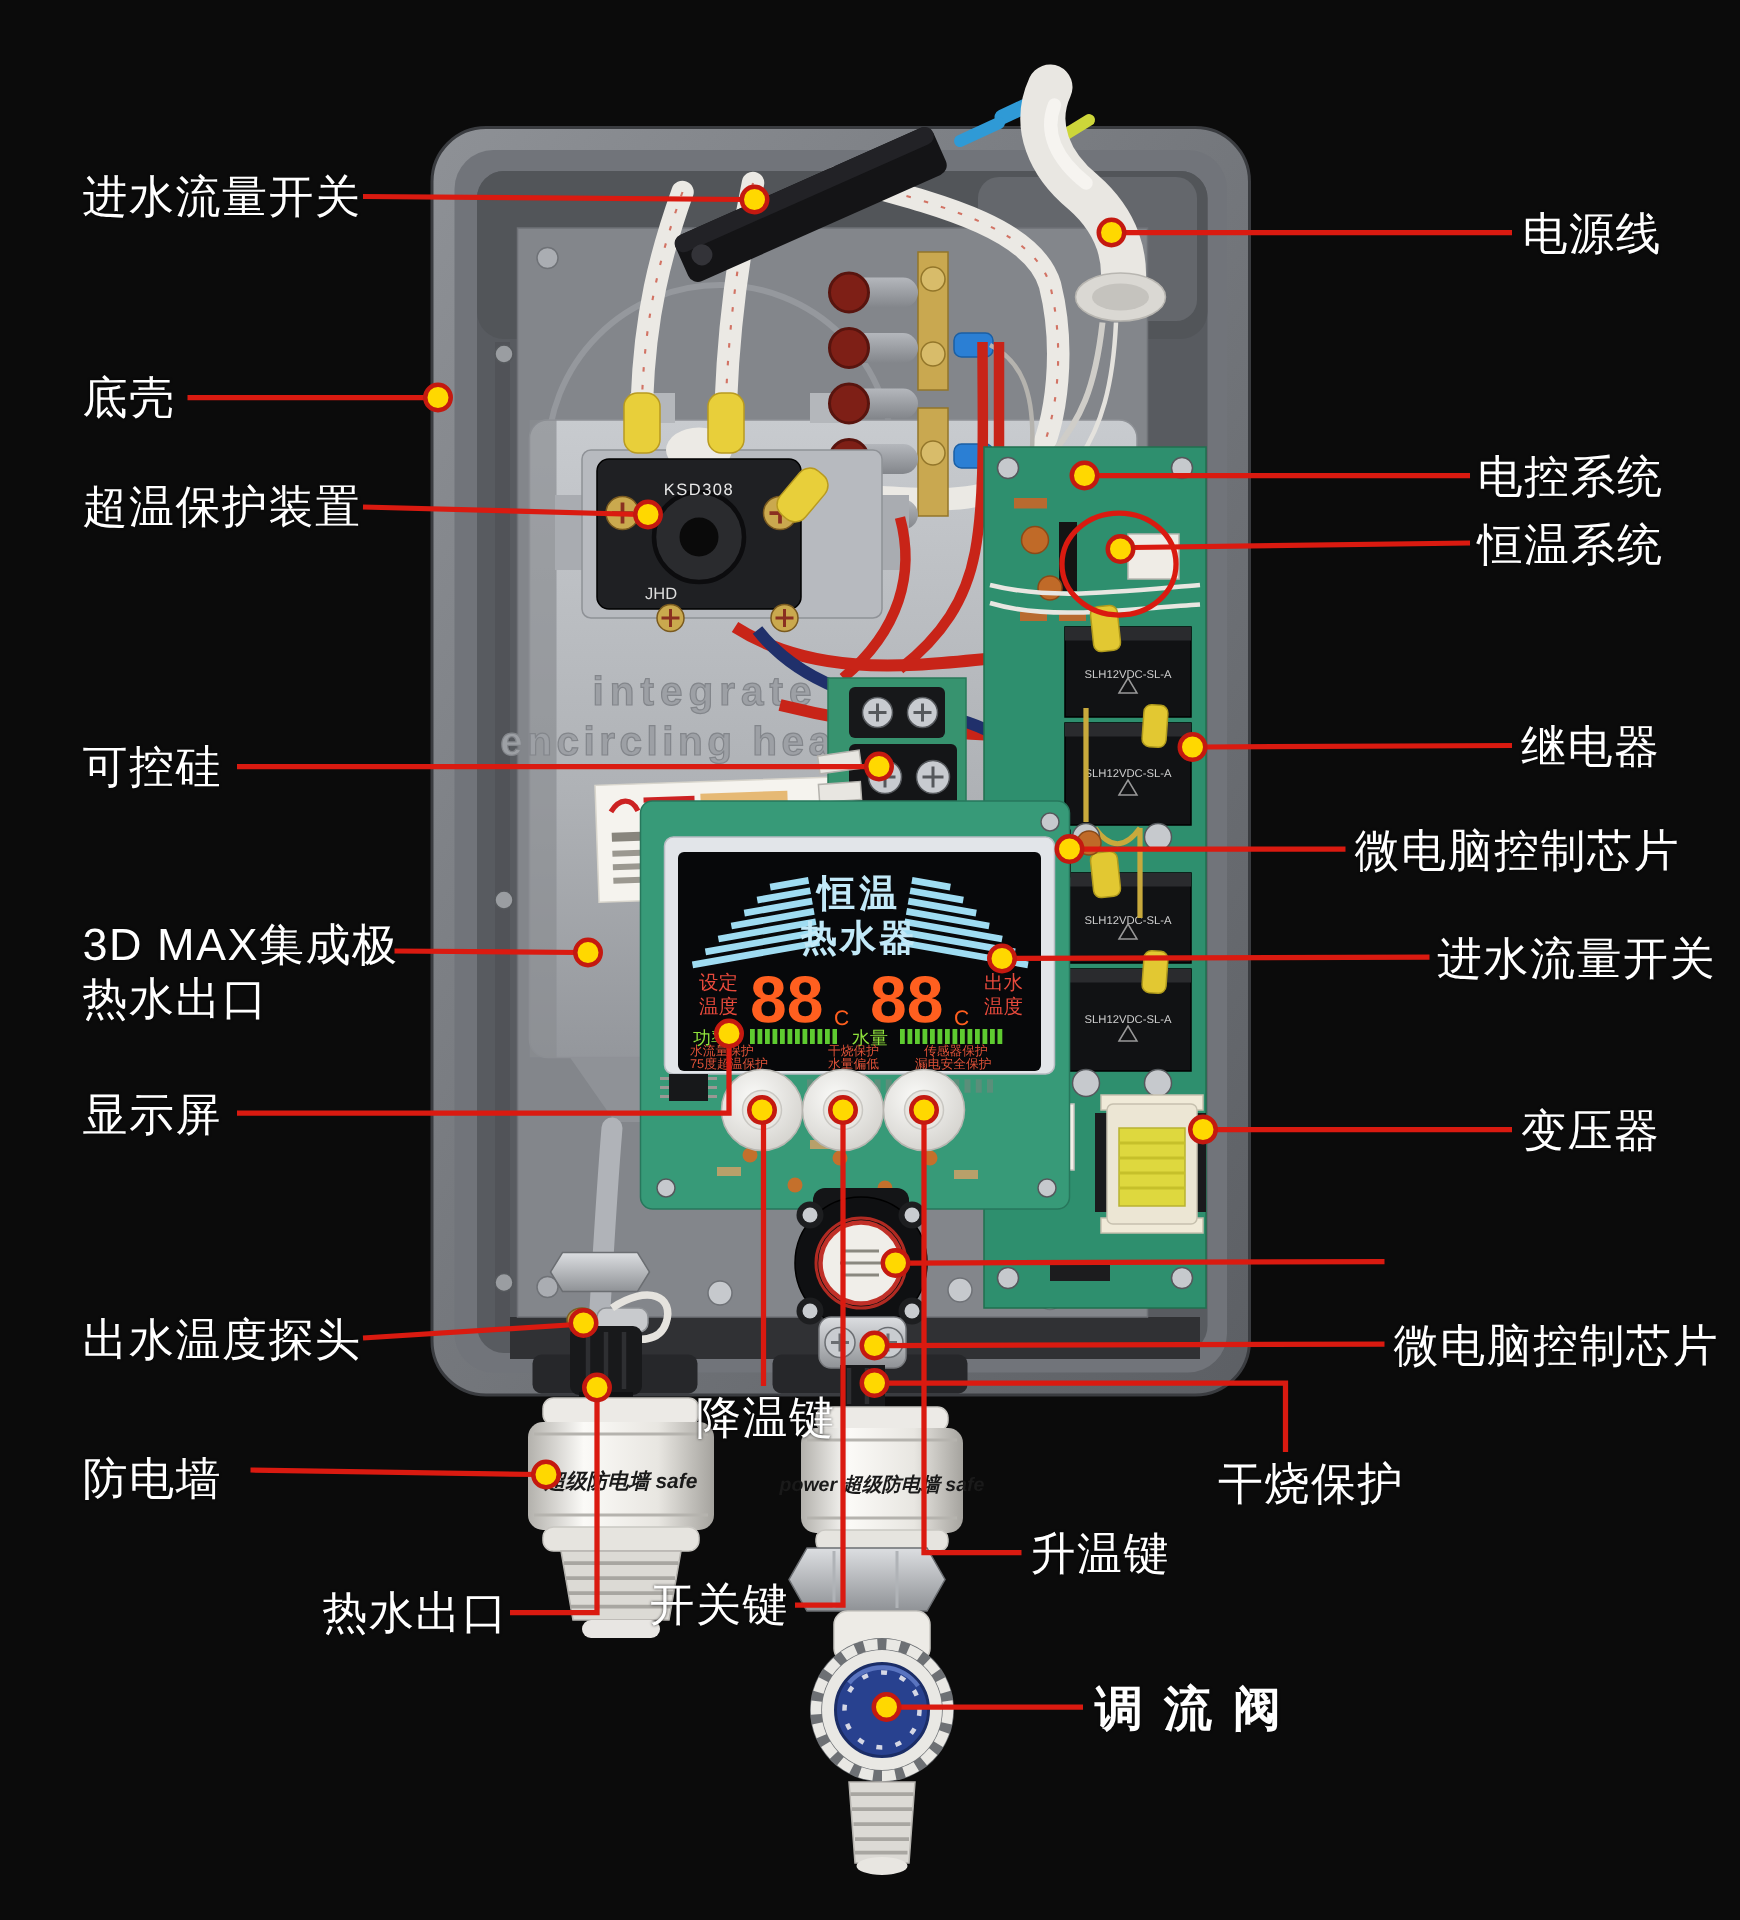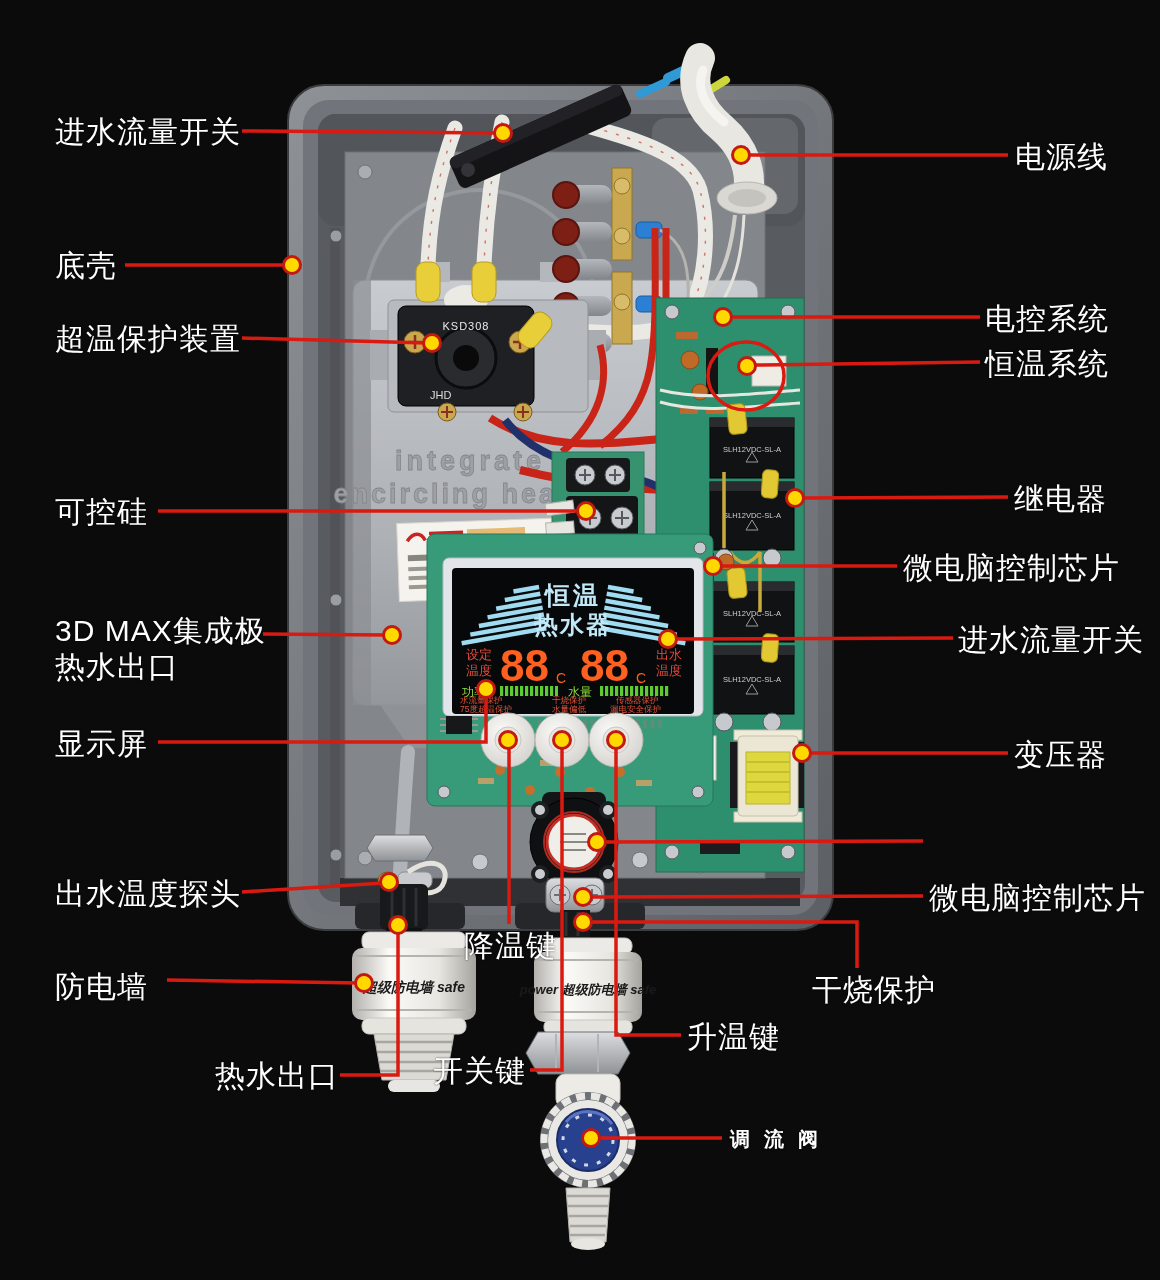--- a/index.html
+++ b/index.html
@@ -1,21 +1,21 @@
 <!DOCTYPE html>
 <html><head>
 <meta charset="utf-8">
 <style>
   html,body{margin:0;padding:0;background:#000;}
   #stage{position:relative;width:1160px;height:1280px;background:#0b0b0b;overflow:hidden;
          font-family:"Liberation Sans","DejaVu Sans",sans-serif;}
   #photo{position:absolute;left:0;top:0;z-index:1;}
   .lbl{position:absolute;z-index:3;color:#ffffff;font-size:30px;line-height:36px;
        letter-spacing:1px;white-space:pre-line;text-shadow:0 0 2px rgba(0,0,0,.8);}
-  .lbl.big{font-size:20px;font-weight:bold;letter-spacing:14px;}
+  .lbl.big{font-size:32px;font-weight:bold;letter-spacing:14px;}
   svg{font-family:"Liberation Sans","DejaVu Sans",sans-serif;}
 </style>
 </head>
 <body>
 
 <div id="stage">
 
 <svg id="photo" width="1160" height="1280" viewBox="0 0 1160 1280">
   <defs>
     <linearGradient id="gCase" x1="0" y1="0" x2="1" y2="1">

